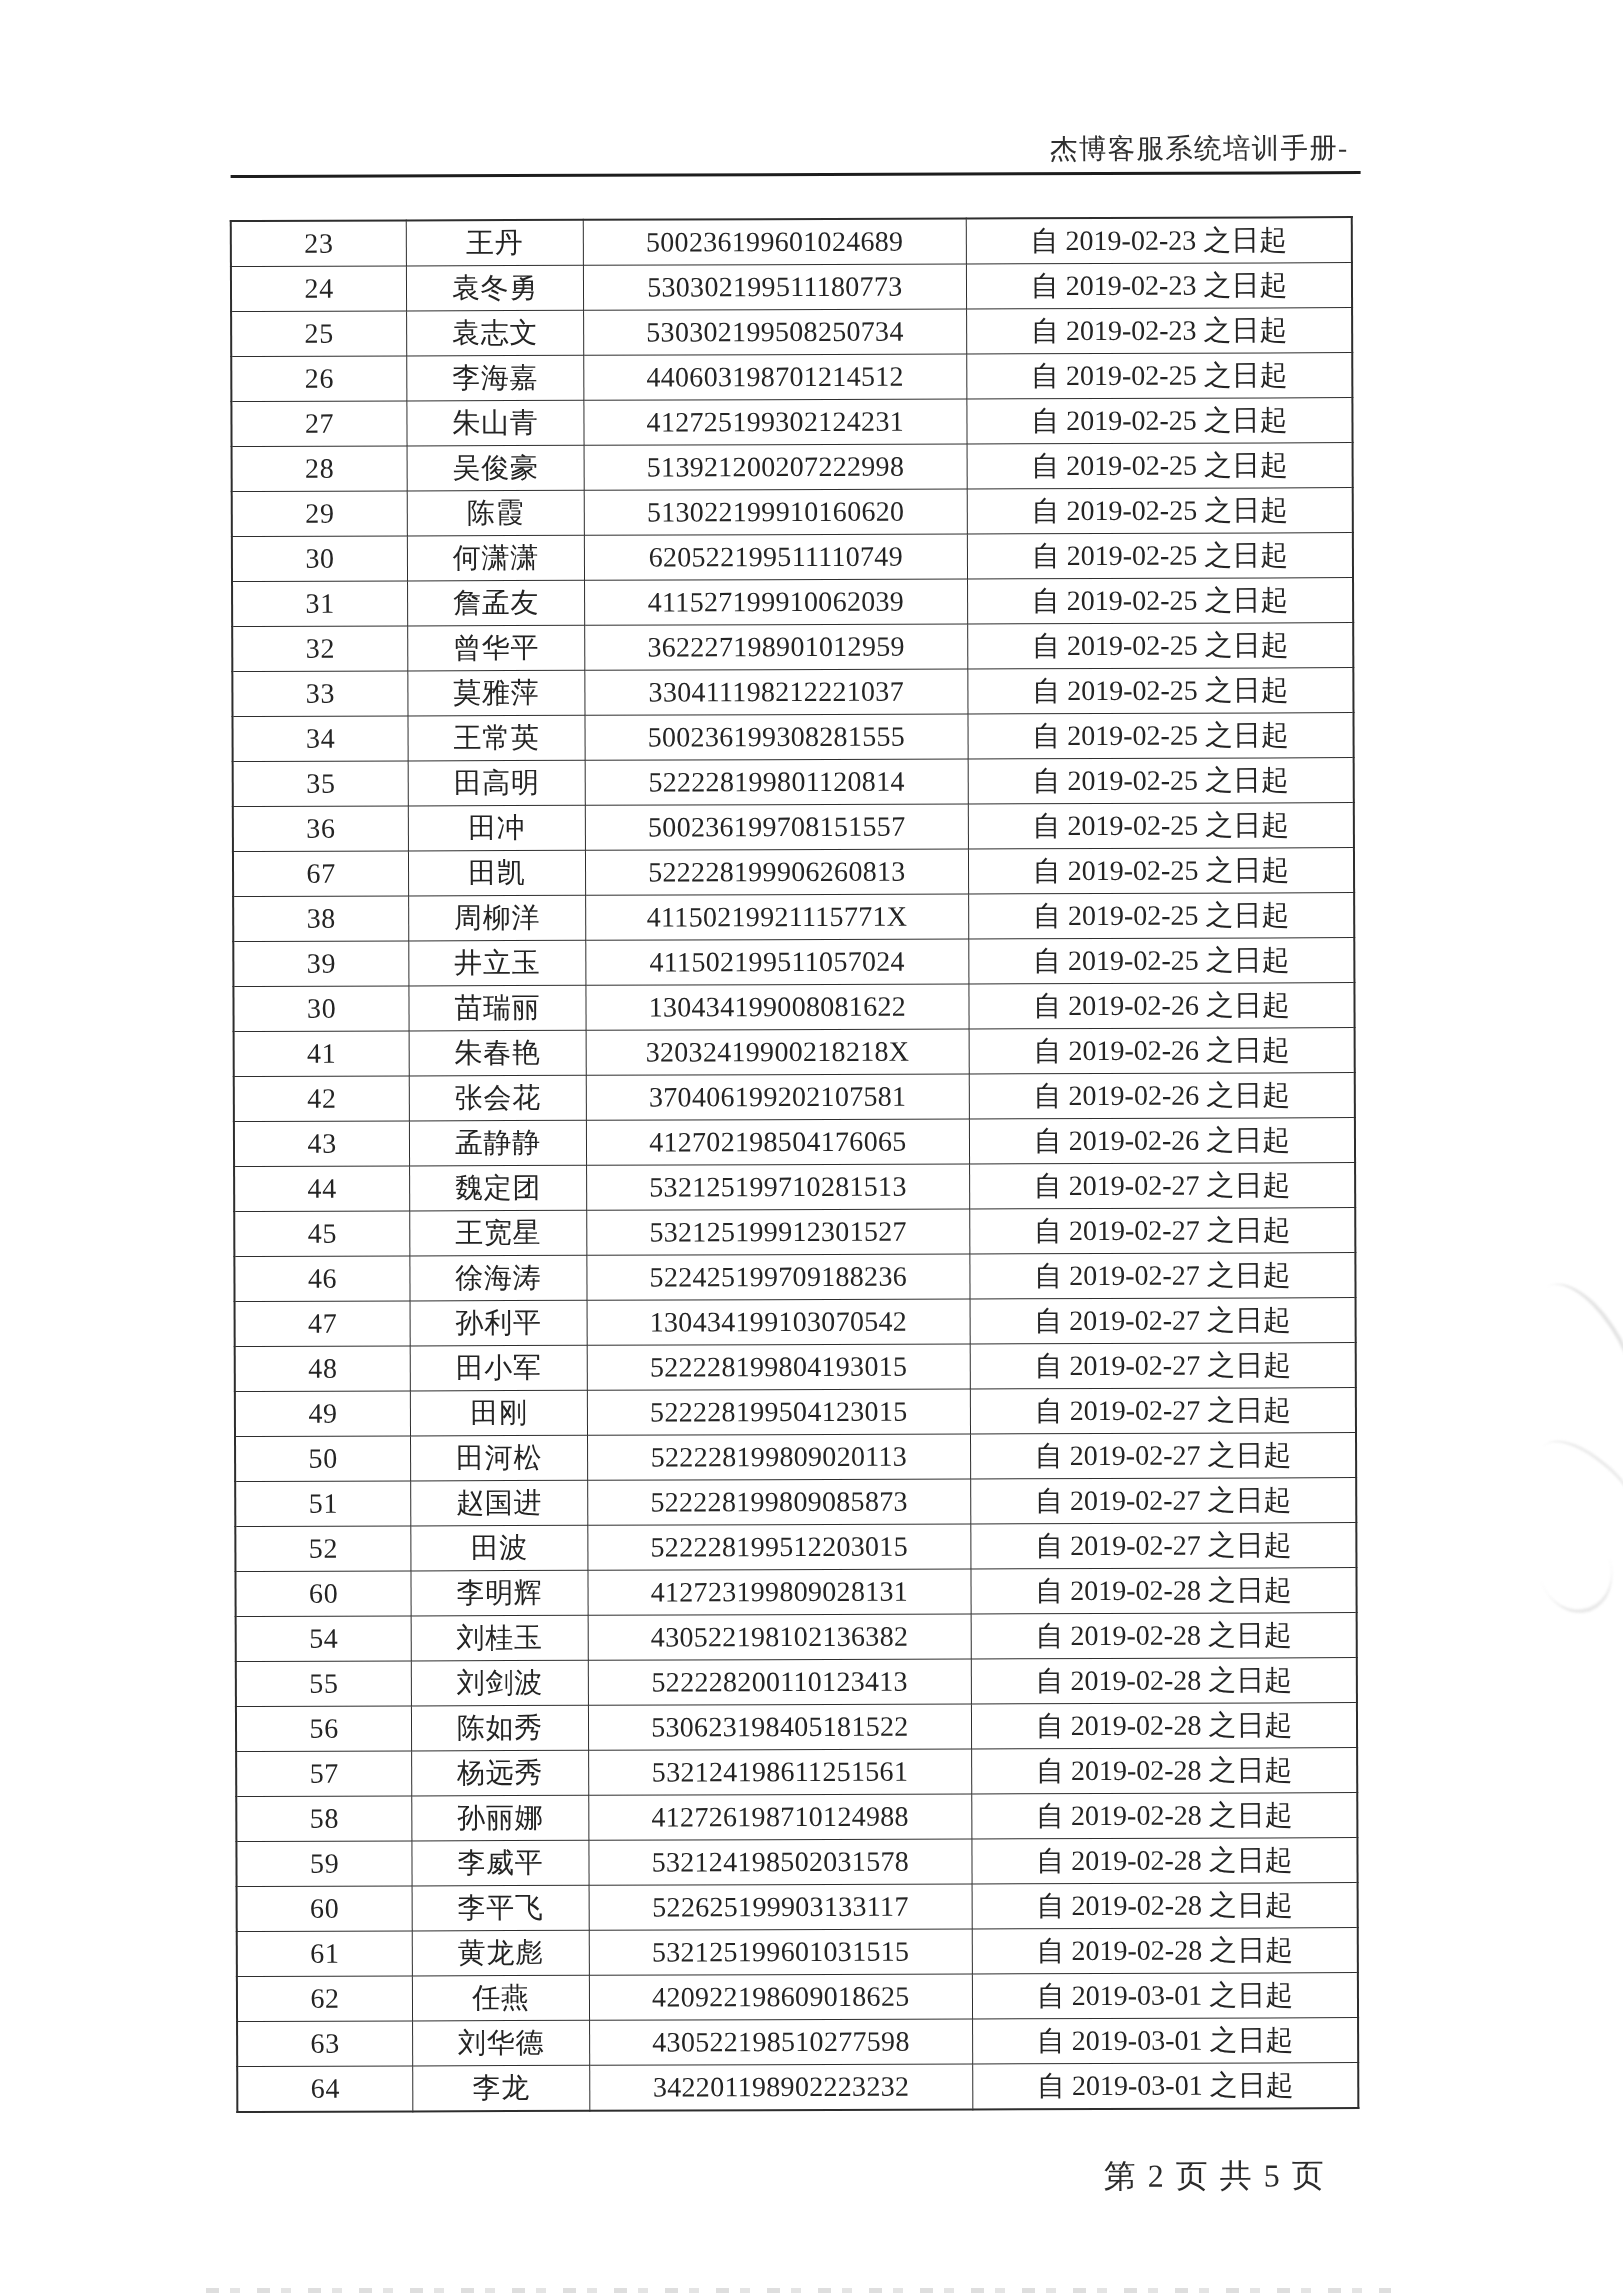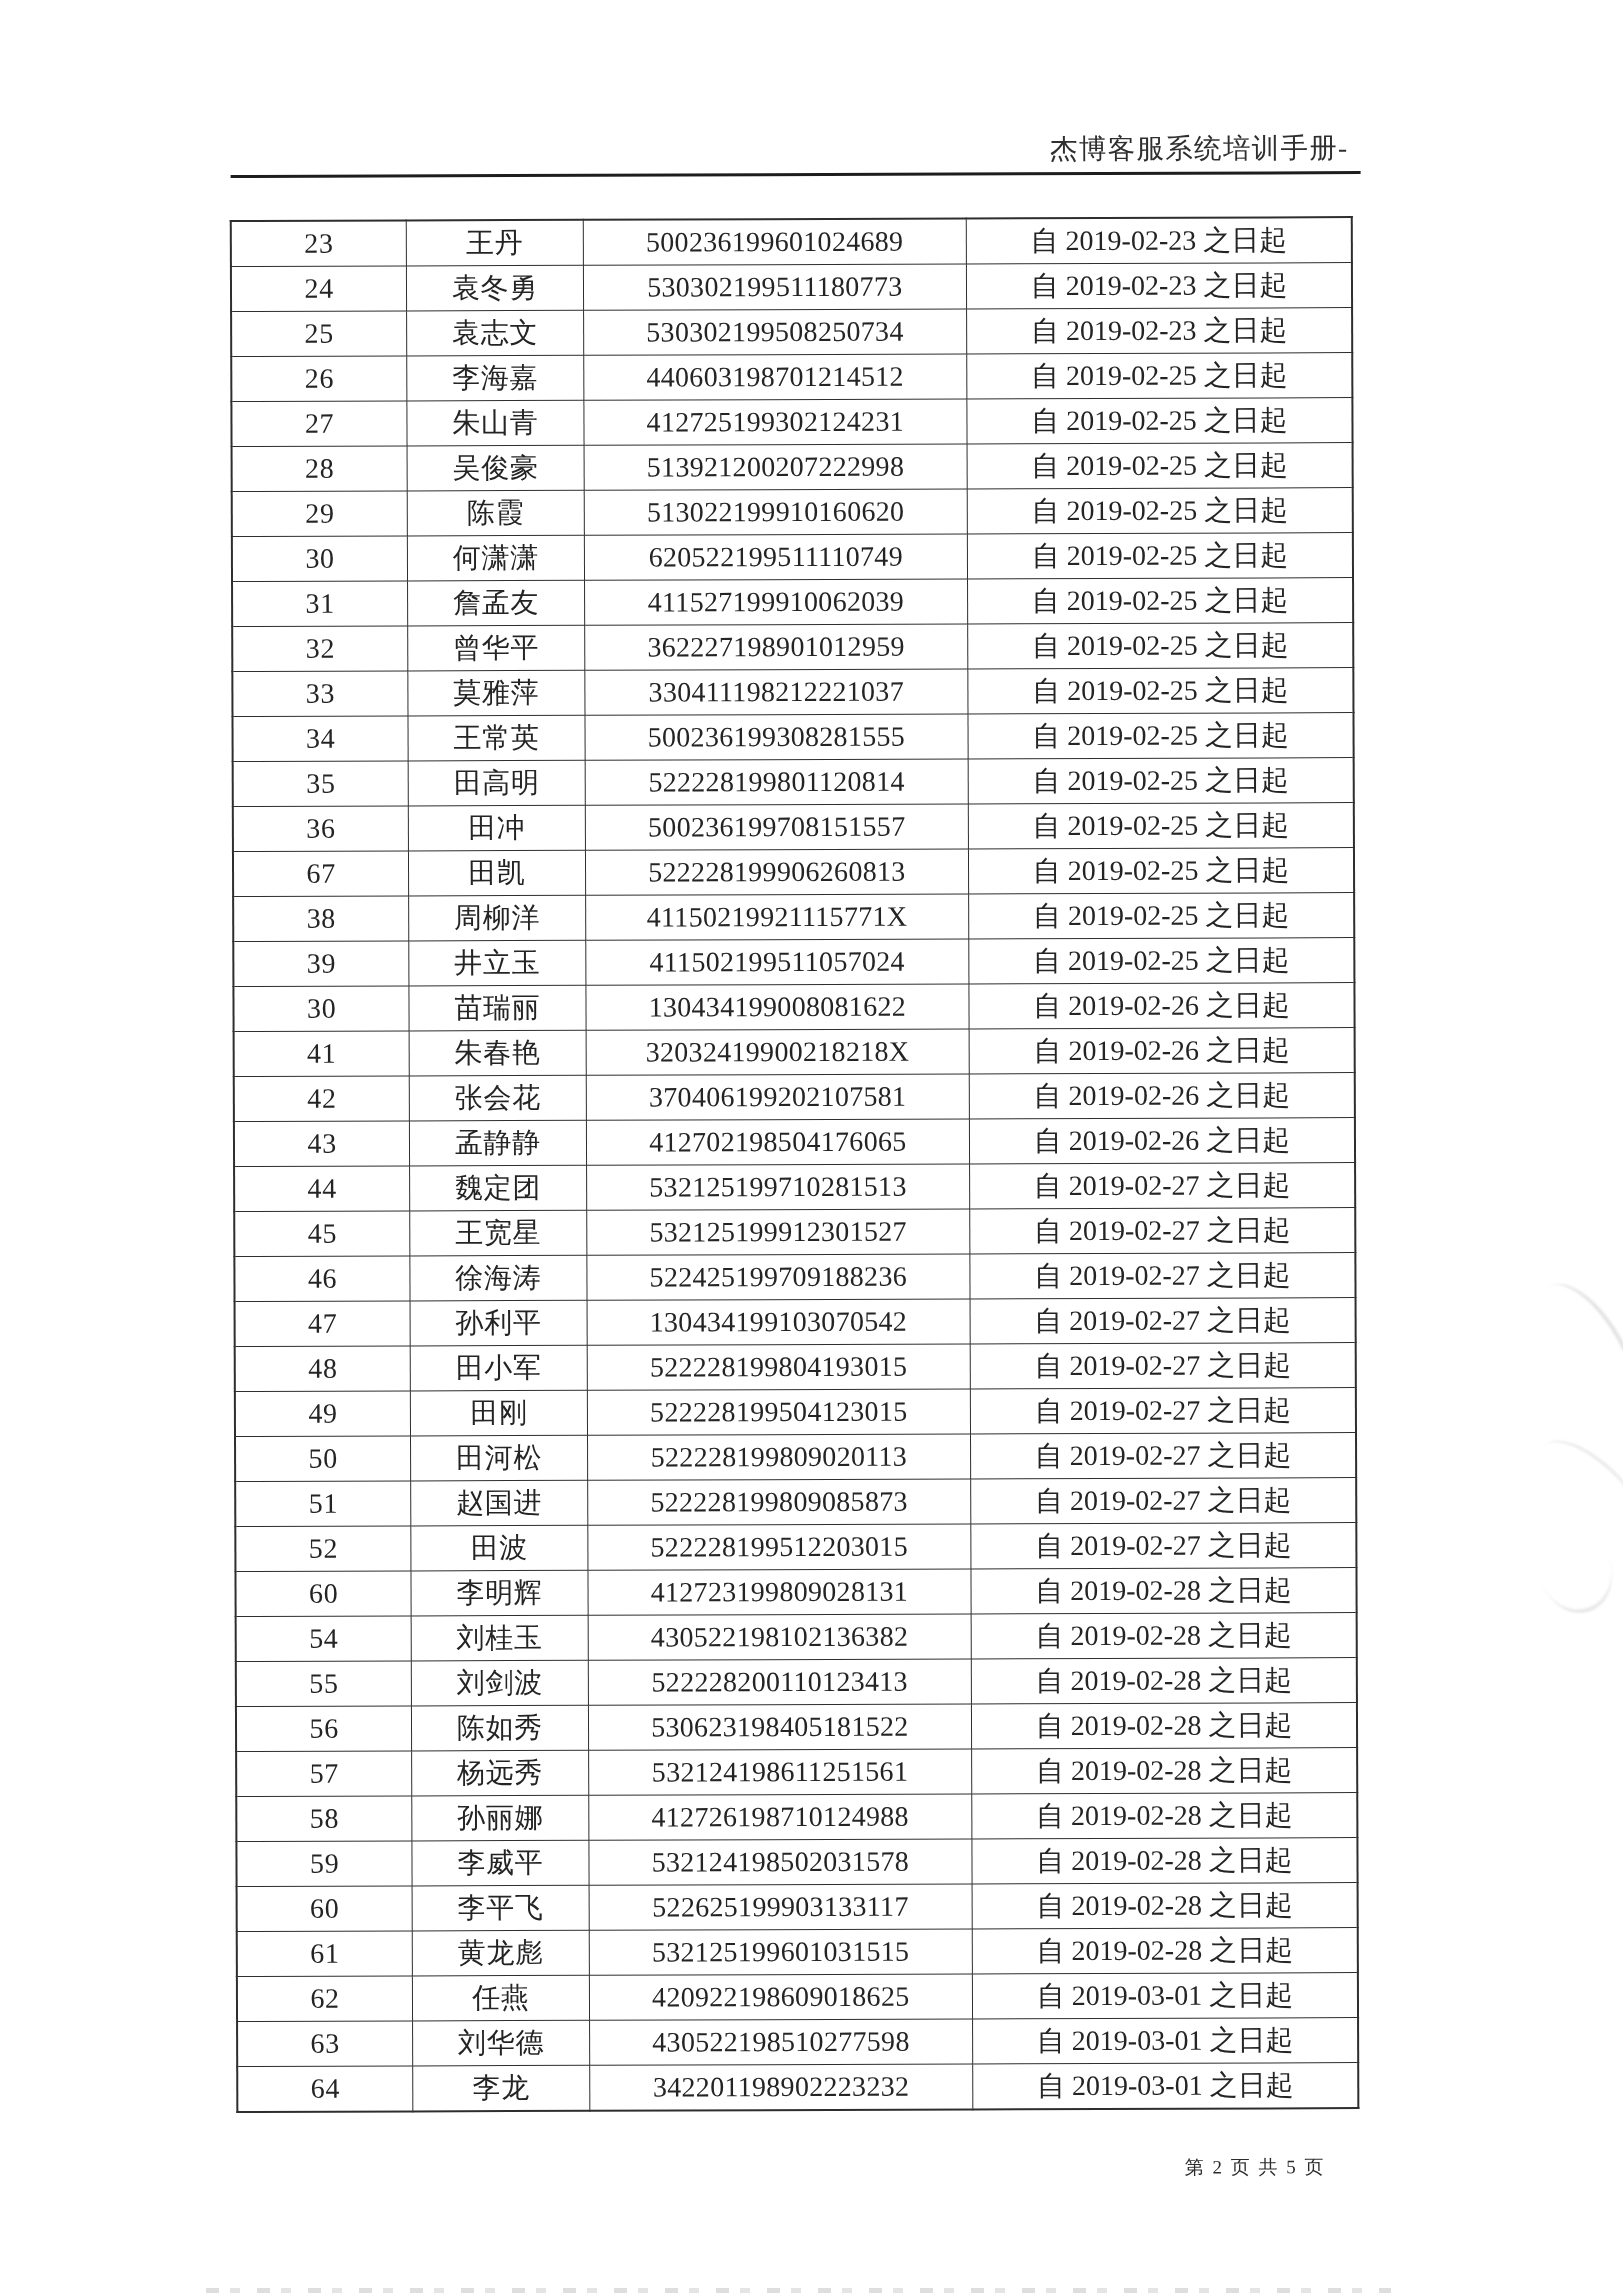--- a/index.html
+++ b/index.html
@@ -51,21 +51,21 @@
     white-space:nowrap;
     overflow:hidden;
   }
   td.c-no{letter-spacing:0.7px;margin-left:32px;}
   td.c-name{letter-spacing:0.7px;margin-left:26px;}
   td.c-id{letter-spacing:0.3px;}
   td.c-date{letter-spacing:0px;}
   .footer-page{
     position:absolute;
     top:2156px;right:301px;
-    font-size:19px;
+    font-size:32px;
     letter-spacing:2px;
     color:#2b2b2b;
     white-space:nowrap;
   }
   
   .artifact{position:absolute;pointer-events:none;}
   .smudge-a{
     left:1550px;top:1276px;width:65px;height:137px;
     border-right:4.6px solid #c2c2c2;border-radius:48%;
     transform:rotate(-34deg);opacity:.45;filter:blur(1.3px);

